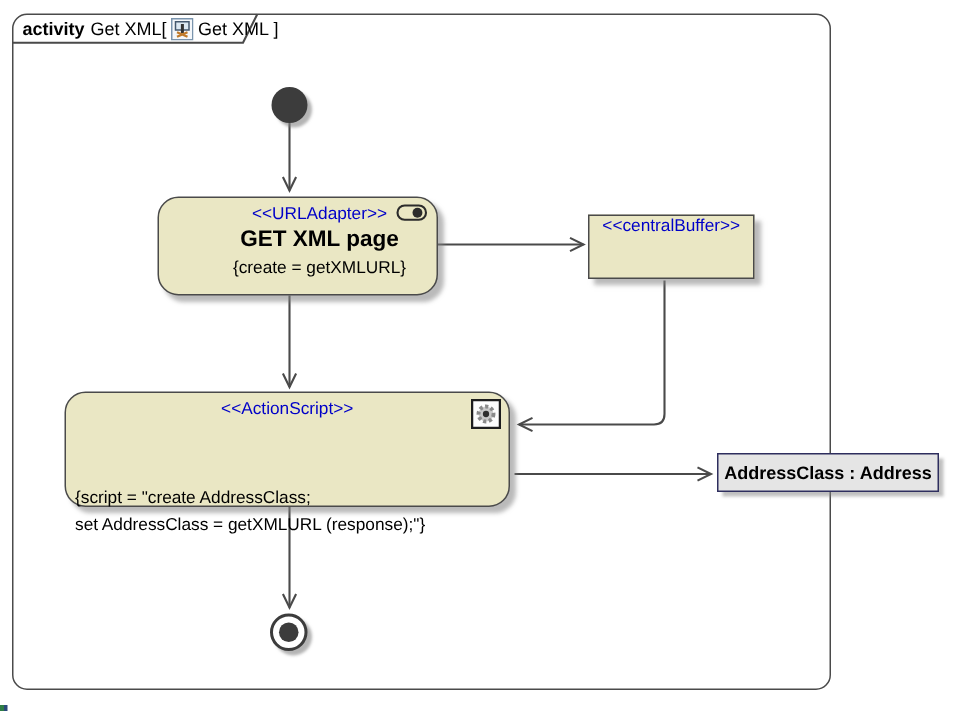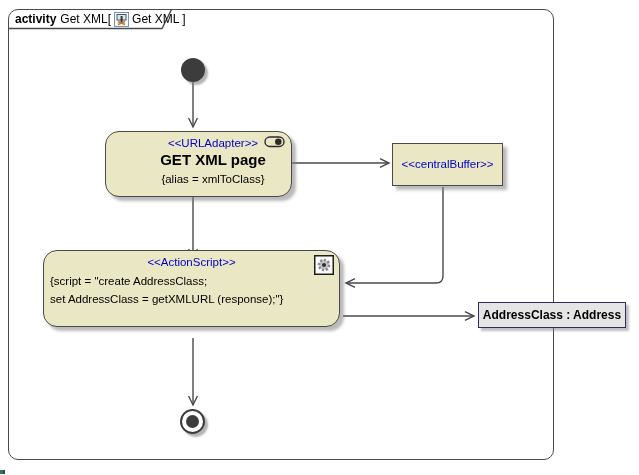--- a/index.html
+++ b/index.html
@@ -29,22 +29,22 @@
   }
   .action{border-radius:14px;}
   .stereo{color:#0000C8;margin-top:4px;line-height:15px;}
   .nname{font-weight:bold;font-size:15px;line-height:17px;}
   .prop{line-height:17px;margin-top:3px;}
   .script-lines{align-self:flex-start;text-align:left;padding-left:6px;margin-top:2px;}
   .script-lines div{line-height:18px;}
   .corner-icon{position:absolute;top:4px;right:5px;display:flex;}
   
   #url-adapter{left:105px;top:131px;width:187px;height:66px;padding-left:29px;}
-  #central-buffer{left:392px;top:143px;width:111px;height:43px;justify-content:center;gap:20px;}
-  #action-script{left:43px;top:250px;width:297px;height:77px;}
+  #central-buffer{left:392px;top:143px;width:111px;height:43px;gap:20px;}
+  #action-script{left:43px;top:261px;width:297px;height:77px;gap:40px;}
   #address-class{
     left:478px;top:302px;width:148px;height:26px;background:#e5e5e5;
     border:1.5px solid #2e2e5e;border-radius:0;align-items:center;justify-content:center;
     font-weight:bold;font-size:12px;box-shadow:3px 3px 2px rgba(130,130,130,.5);
     display:flex;flex-direction:row;
   }
   #initial-node{
     position:absolute;left:181px;top:58px;width:24px;height:24px;border-radius:50%;
     background:#3c3c3c;box-shadow:3px 3px 2px rgba(130,130,130,.6);
   }
@@ -112,21 +112,21 @@
 
     <div class="node action" id="url-adapter">
       <span class="corner-icon">
         <svg width="22" height="12">
           <rect x="1" y="1" width="19" height="9.5" rx="4.8" ry="4.8" fill="none" stroke="#2b2b2b" stroke-width="1.4"></rect>
           <circle cx="14.3" cy="5.8" r="3.3" fill="#2b2b2b"></circle>
         </svg>
       </span>
       <span class="stereo">&lt;&lt;URLAdapter&gt;&gt;</span>
       <span class="nname">GET XML page</span>
-      <span class="prop">{alias = xmlToClass}</span>
+      <span class="prop">{create = getXMLURL}</span>
     </div>
 
     <div class="node" id="central-buffer">
       <span class="stereo" style="margin-top:0;">&lt;&lt;centralBuffer&gt;&gt;</span>
     </div>
 
     <div class="node action" id="action-script">
       <span class="corner-icon">
         <svg width="20" height="20">
           <rect x="0.75" y="0.75" width="18.5" height="18.5" fill="#fdfdfd" stroke="#1e1e1e" stroke-width="1.5"></rect>

